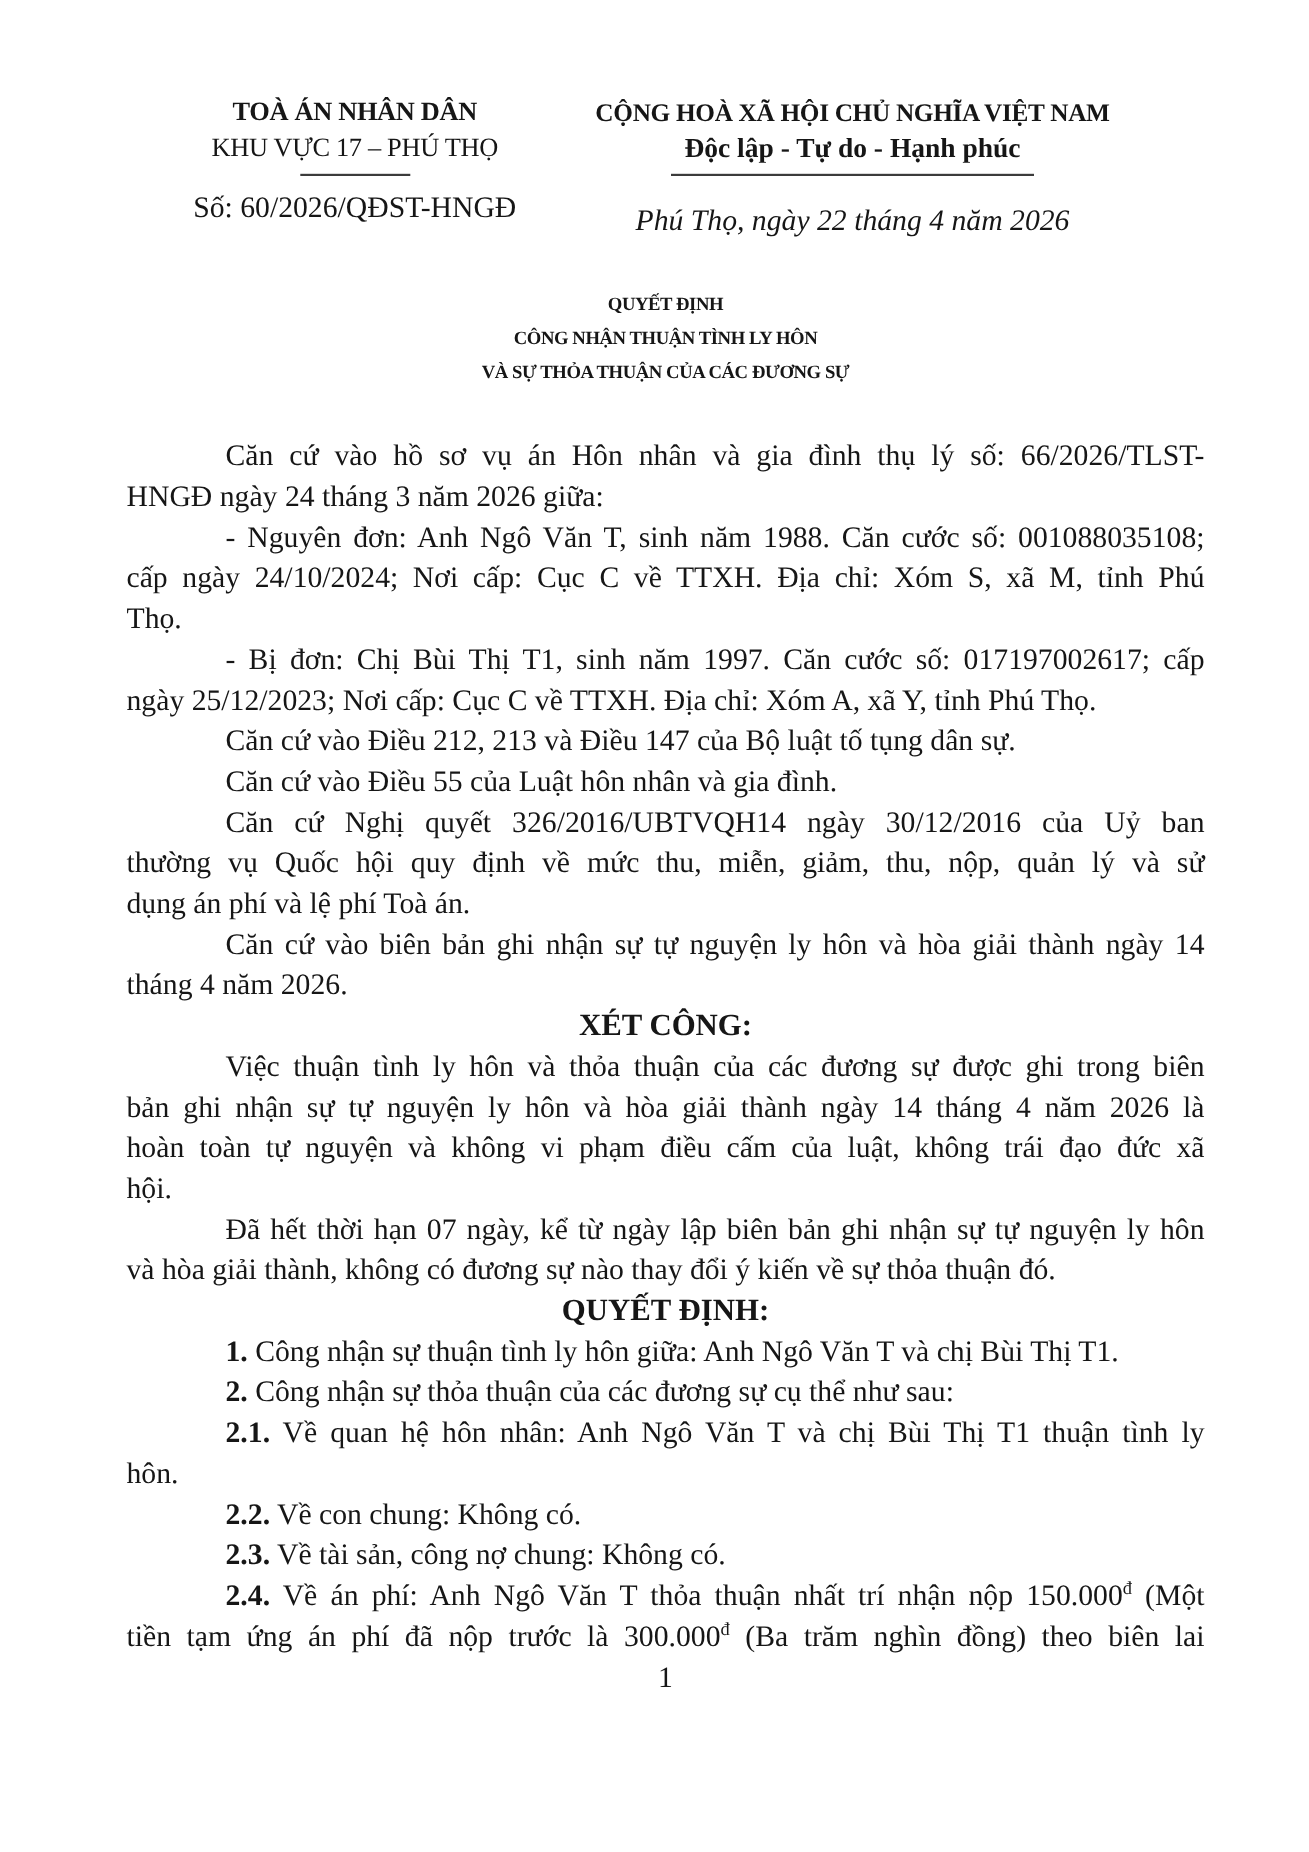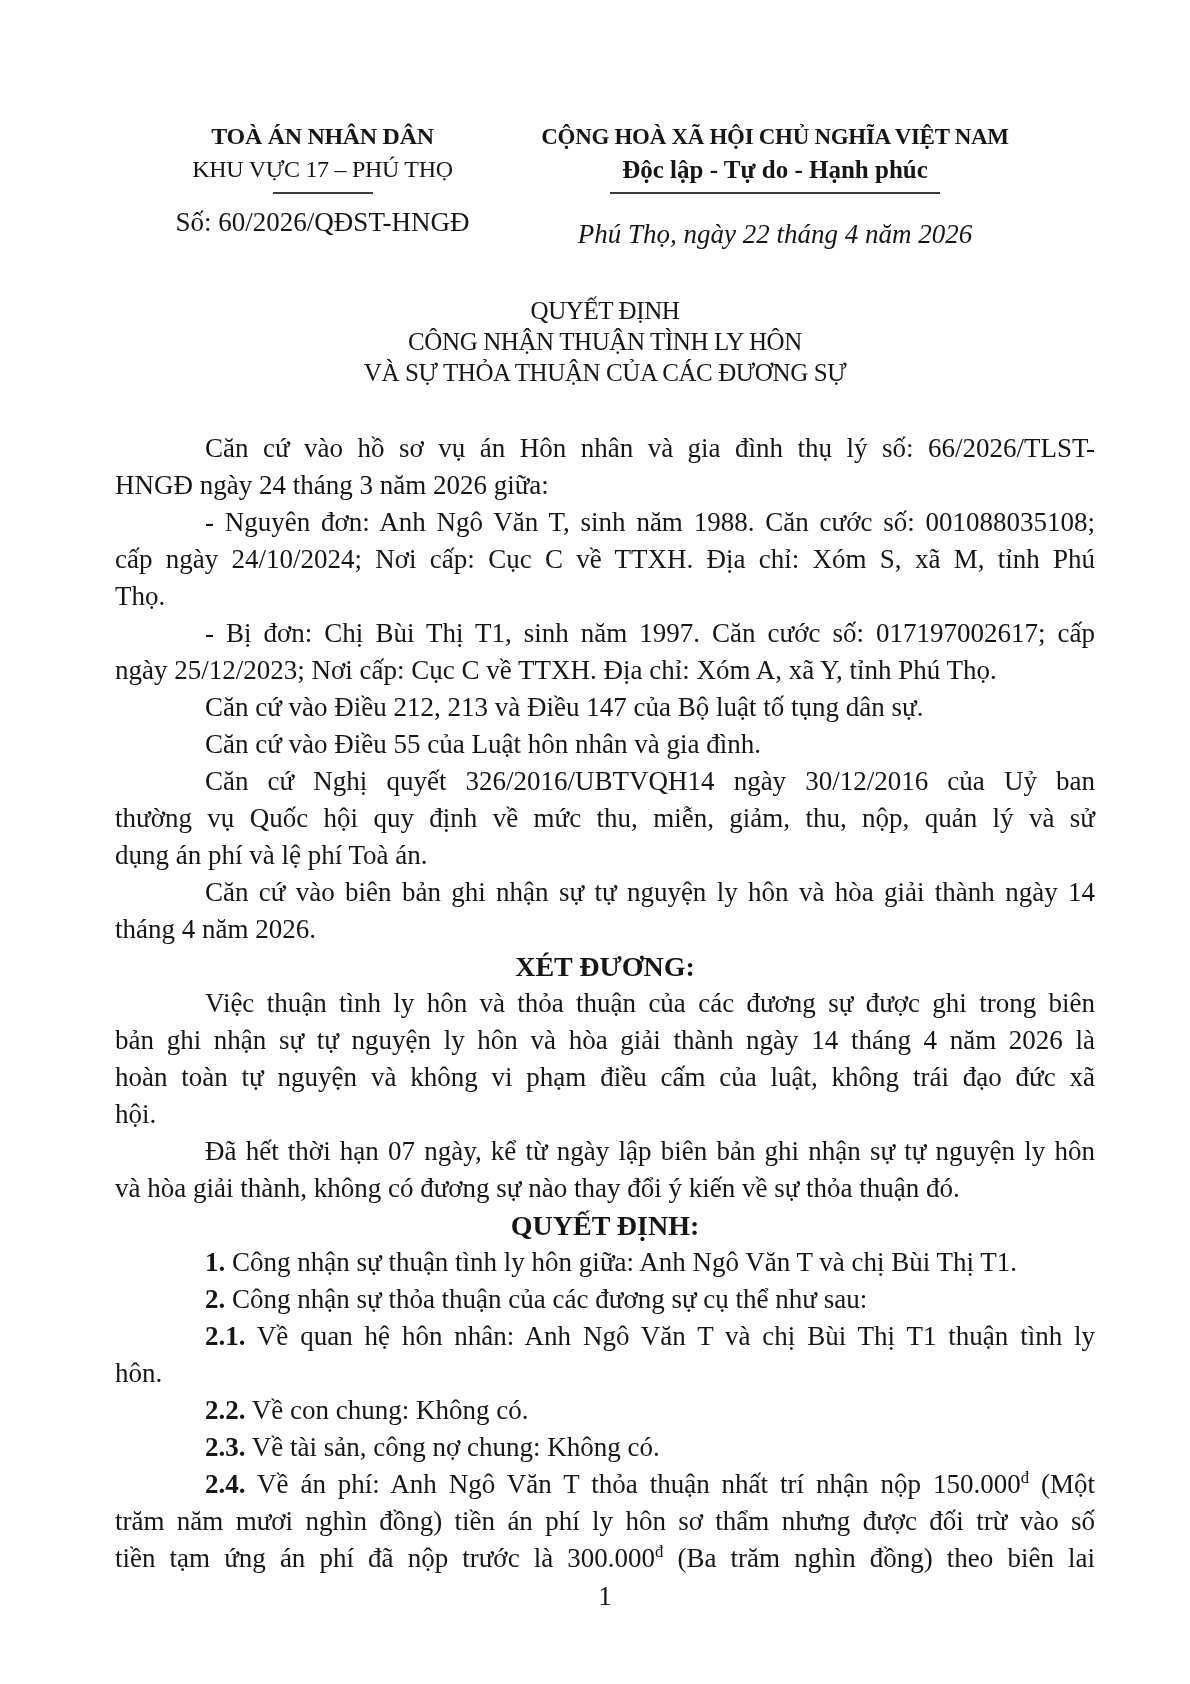--- a/index.html
+++ b/index.html
@@ -1,42 +1,42 @@
 <!DOCTYPE html>
 <html lang="vi"><head>
 <meta charset="utf-8">
 <style>
   html,body { margin:0; padding:0; background:#ffffff; }
   .page {
     position:relative;
     width:1190px; height:1684px;
     box-sizing:border-box;
     margin:0 auto;
-    padding:120px 95px 40px 115px;
+    padding:86px 95px 40px 115px;
     background:#ffffff;
     color:#161616;
     font-family:"Liberation Serif","DejaVu Serif",serif;
     overflow:hidden;
   }
   
   .hdr { display:flex; align-items:flex-start; }
   .hdr-left  { box-sizing:border-box; width:385px; padding-left:30px; text-align:center; }
   .hdr-right { box-sizing:border-box; width:580px; padding-right:30px; text-align:center; }
   .court-1 { font-weight:bold; font-size:24px; line-height:33px; letter-spacing:-0.3px; }
   .court-2 { font-weight:normal; font-size:24px; line-height:33px; letter-spacing:-0.3px; }
   .motto-1 { font-weight:bold; font-size:23px; line-height:33px; letter-spacing:-0.3px; }
   .motto-2 { font-weight:bold; font-size:25px; line-height:33px; }
   .rule { height:0; border-top:2px solid #3c3c3c; margin:6px auto 0 auto; }
   .rule-left  { width:100px; }
   .rule-right { width:330px; }
   .doc-no { font-size:27px; line-height:33px; margin-top:12px; }
   .place-date { font-style:italic; font-size:27px; line-height:33px; margin-top:24px; }
   
   .title { margin-top:44px; text-align:center; }
-  .title-line { font-weight:normal; font-size:25px; line-height:31px; letter-spacing:-0.4px; }
+  .title-line { font-weight:bold; font-size:17px; line-height:31px; letter-spacing:-0.4px; }
   
   .body { margin-top:42px; font-size:27px; }
   .ln { line-height:37px; text-align:justify; }
   .ln.jl { text-align-last:justify; }
   .ln.ind { text-indent:90px; }
   .ln.ctr { text-align:center; text-align-last:center; font-weight:bold; font-size:28px; }
   .b { font-weight:bold; }
   .sup { vertical-align:super; font-size:0.62em; line-height:0; }
   .pgnum { margin-top:1px; text-align:center; font-size:27px; line-height:37px; }
 </style>
@@ -74,34 +74,33 @@
     <div class="ln"><span>Thọ.</span></div>
     <div class="ln ind jl"><span>- Bị đơn: Chị Bùi Thị T1, sinh năm 1997. Căn cước số: 017197002617; cấp</span></div>
     <div class="ln"><span>ngày 25/12/2023; Nơi cấp: Cục C về TTXH. Địa chỉ: Xóm A, xã Y, tỉnh Phú Thọ.</span></div>
     <div class="ln ind"><span>Căn cứ vào Điều 212, 213 và Điều 147 của Bộ luật tố tụng dân sự.</span></div>
     <div class="ln ind"><span>Căn cứ vào Điều 55 của Luật hôn nhân và gia đình.</span></div>
     <div class="ln ind jl"><span>Căn cứ Nghị quyết 326/2016/UBTVQH14 ngày 30/12/2016 của Uỷ ban</span></div>
     <div class="ln jl"><span>thường vụ Quốc hội quy định về mức thu, miễn, giảm, thu, nộp, quản lý và sử</span></div>
     <div class="ln"><span>dụng án phí và lệ phí Toà án.</span></div>
     <div class="ln ind jl"><span>Căn cứ vào biên bản ghi nhận sự tự nguyện ly hôn và hòa giải thành ngày 14</span></div>
     <div class="ln"><span>tháng 4 năm 2026.</span></div>
-    <div class="ln ctr"><span>XÉT ĐƯƠNG:</span></div>
+    <div class="ln ctr"><span>XÉT CÔNG:</span></div>
     <div class="ln ind jl"><span>Việc thuận tình ly hôn và thỏa thuận của các đương sự được ghi trong biên</span></div>
     <div class="ln jl"><span>bản ghi nhận sự tự nguyện ly hôn và hòa giải thành ngày 14 tháng 4 năm 2026 là</span></div>
     <div class="ln jl"><span>hoàn toàn tự nguyện và không vi phạm điều cấm của luật, không trái đạo đức xã</span></div>
     <div class="ln"><span>hội.</span></div>
     <div class="ln ind jl"><span>Đã hết thời hạn 07 ngày, kể từ ngày lập biên bản ghi nhận sự tự nguyện ly hôn</span></div>
     <div class="ln"><span>và hòa giải thành, không có đương sự nào thay đổi ý kiến về sự thỏa thuận đó.</span></div>
     <div class="ln ctr"><span>QUYẾT ĐỊNH:</span></div>
     <div class="ln ind"><span class="b">1.</span><span> Công nhận sự thuận tình ly hôn giữa: Anh Ngô Văn T và chị Bùi Thị T1.</span></div>
     <div class="ln ind"><span class="b">2.</span><span> Công nhận sự thỏa thuận của các đương sự cụ thể như sau:</span></div>
     <div class="ln ind jl"><span class="b">2.1.</span><span> Về quan hệ hôn nhân: Anh Ngô Văn T và chị Bùi Thị T1 thuận tình ly</span></div>
     <div class="ln"><span>hôn.</span></div>
     <div class="ln ind"><span class="b">2.2.</span><span> Về con chung: Không có.</span></div>
     <div class="ln ind"><span class="b">2.3.</span><span> Về tài sản, công nợ chung: Không có.</span></div>
     <div class="ln ind jl"><span class="b">2.4.</span><span> Về án phí: Anh Ngô Văn T thỏa thuận nhất trí nhận nộp 150.000</span><span class="sup">đ</span><span> (Một</span></div>
-    <div class="ln jl"><span>trăm năm mươi nghìn đồng) tiền án phí ly hôn sơ thẩm nhưng được đối trừ vào số</span></div>
     <div class="ln jl"><span>tiền tạm ứng án phí đã nộp trước là 300.000</span><span class="sup">đ</span><span> (Ba trăm nghìn đồng) theo biên lai</span></div>
   </div>
 
   <div class="pgnum">1</div>
 
 </div>
 
 </body></html>

